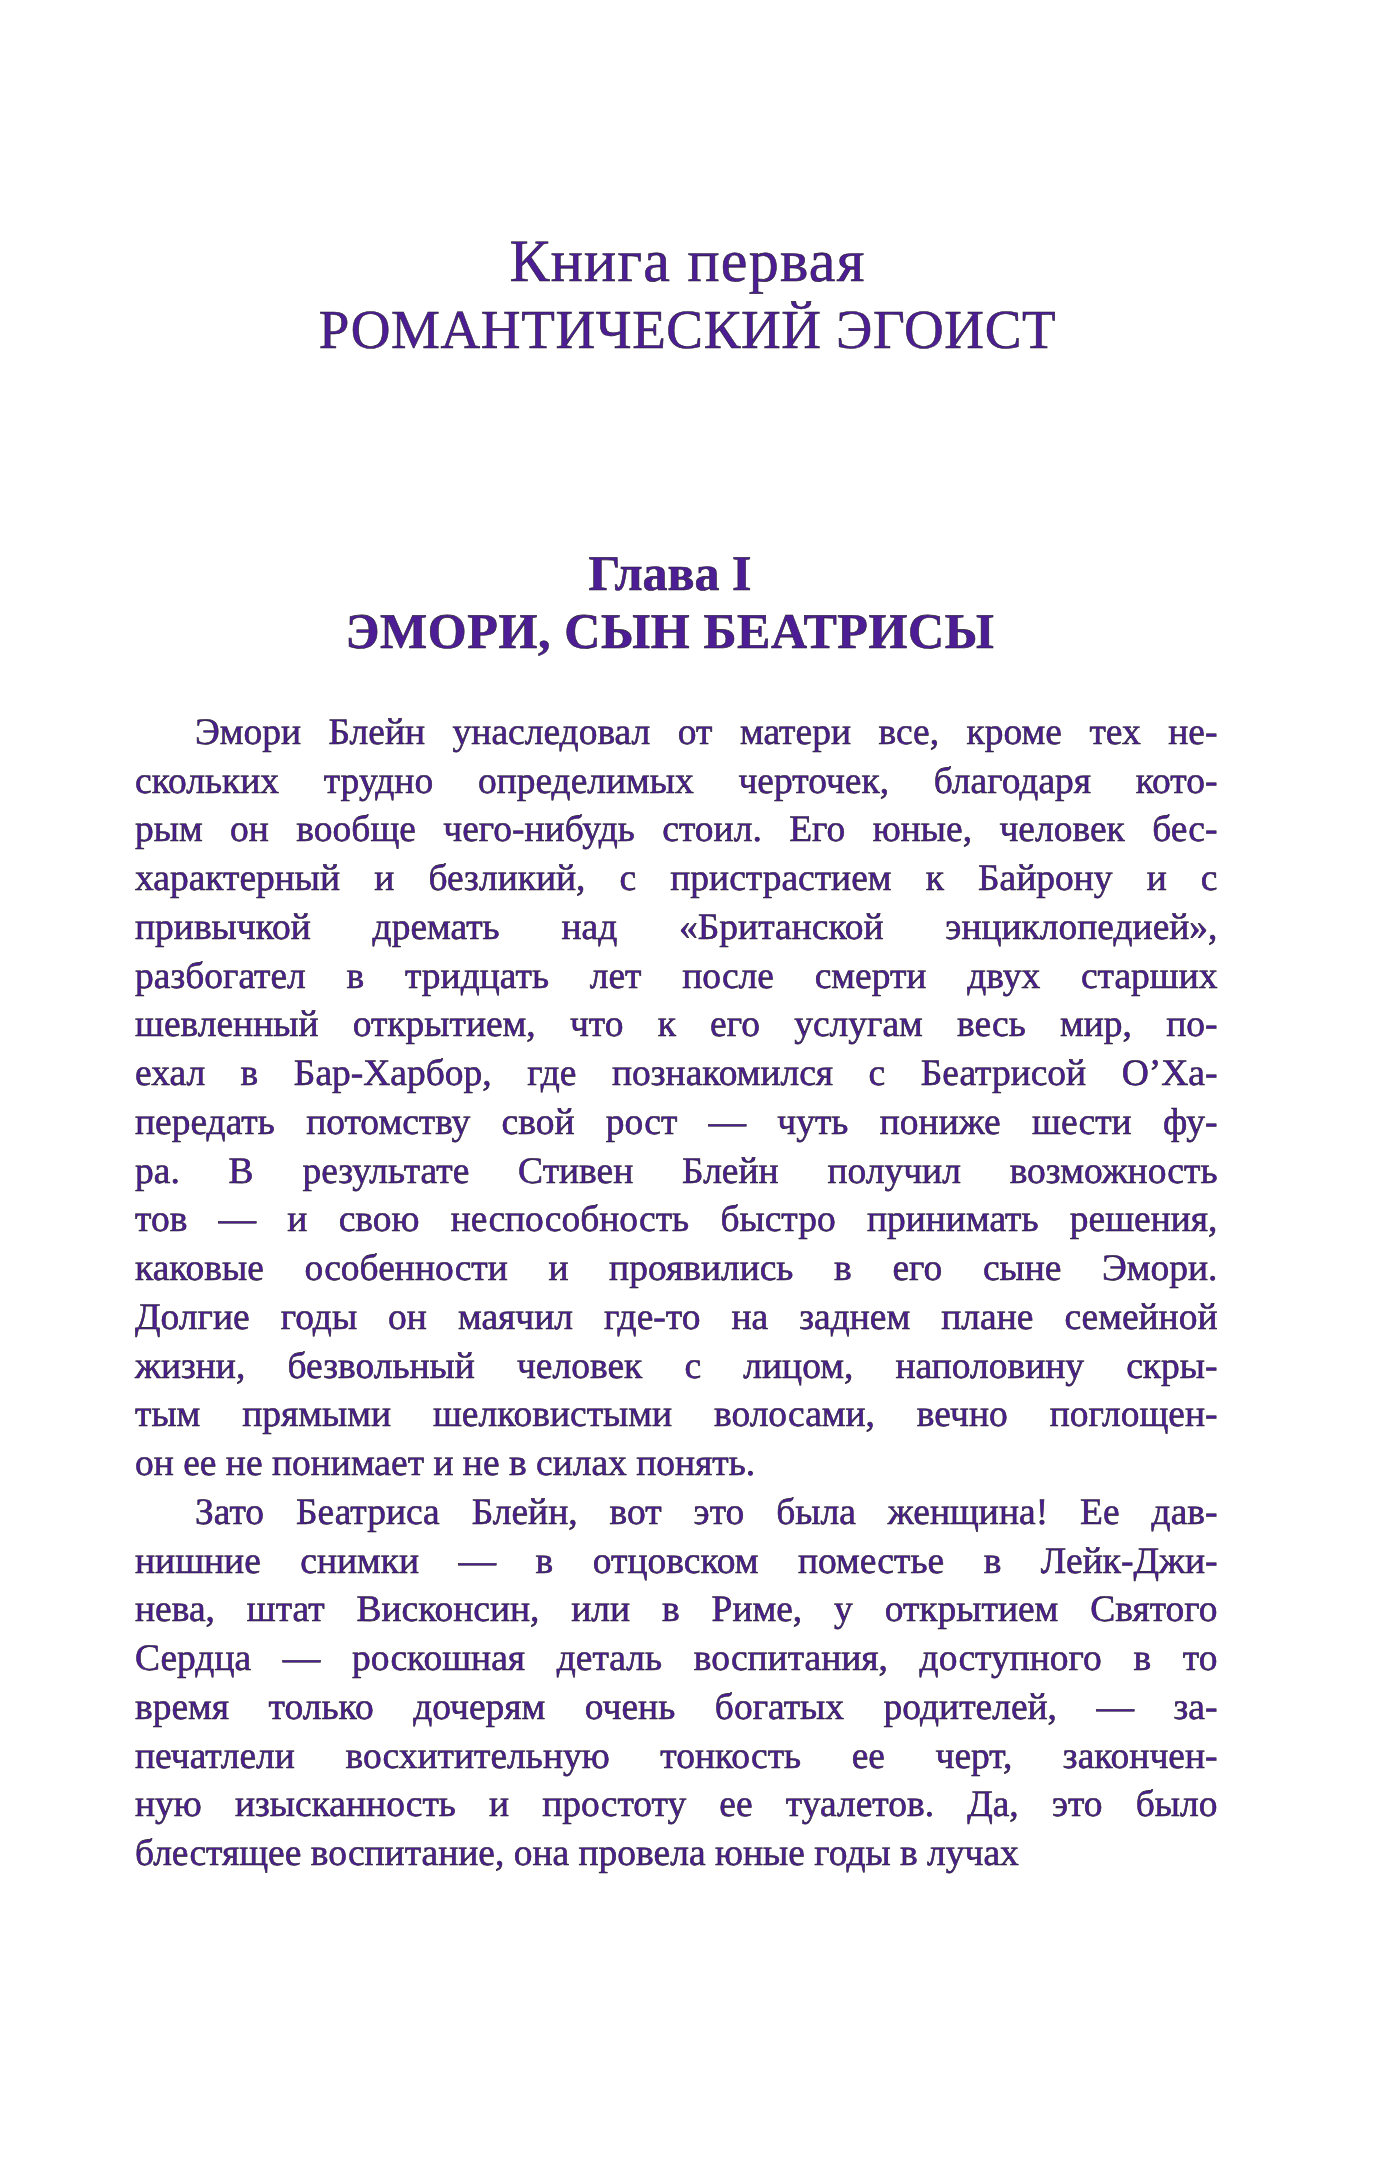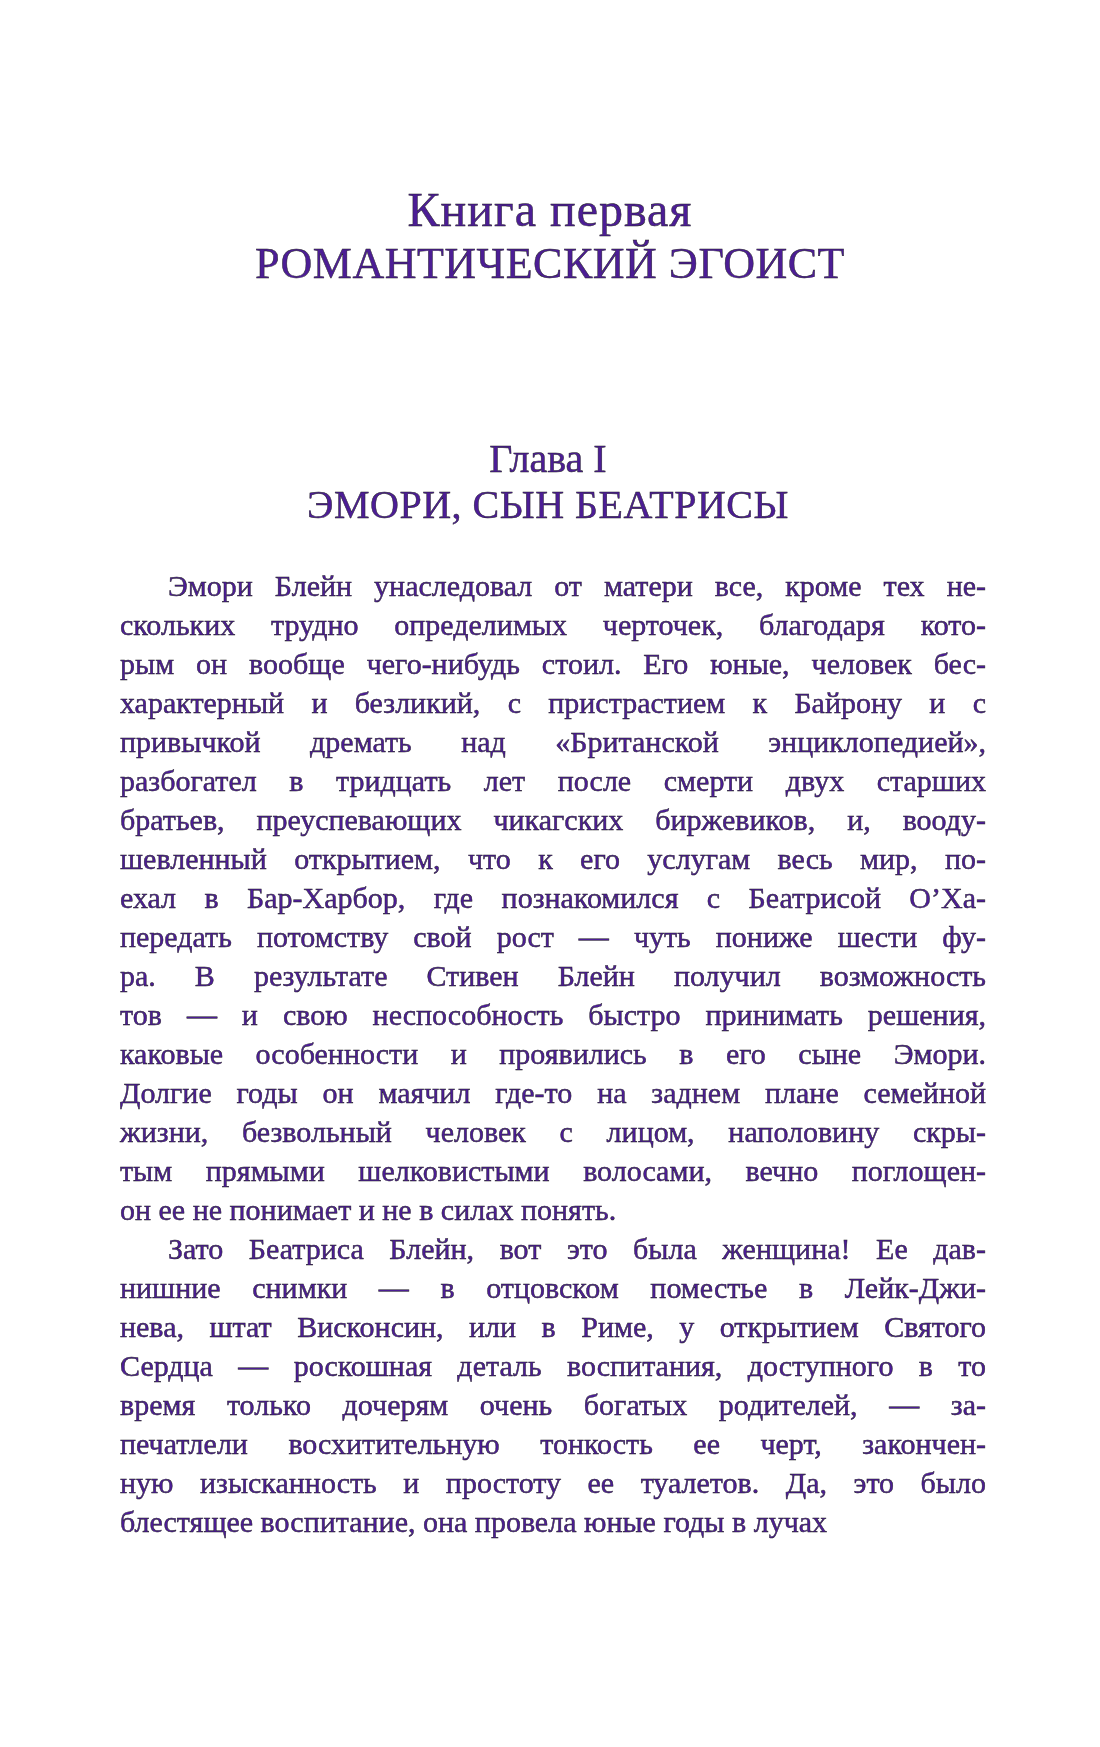--- a/index.html
+++ b/index.html
@@ -30,38 +30,39 @@
     letter-spacing: 1px;
   }
   .book-heading .bh-line2 {
     font-size: 44px;
     line-height: 54px;
     letter-spacing: 0.5px;
   }
   .chapter-heading {
     position: absolute;
     top: 436px;
-    left: 12px;
+    left: 0;
     width: 1072px;
     text-align: center;
+    font-weight: bold;
     -webkit-text-stroke: 0.45px #222;
   }
   .chapter-heading .ch-line1 {
     font-size: 40px;
     line-height: 46px;
   }
   .chapter-heading .ch-line2 {
     font-size: 40px;
     line-height: 46px;
     letter-spacing: 0.5px;
   }
   .body-text {
     position: absolute;
     top: 566px;
-    left: 120px;
+    left: 108px;
     width: 866px;
     font-size: 30px;
     font-family: Liberation Serif, serif;
     -webkit-text-stroke: 0.45px #222;
   }
   .body-text .line {
     line-height: 39px;
     height: 39px;
     text-align: justify;
     text-align-last: justify;
@@ -92,21 +93,20 @@
   </div>
 
   <div class="body-text">
       <div class="paragraph">
         <div class="line first">Эмори Блейн унаследовал от матери все, кроме тех не-</div>
         <div class="line">скольких трудно определимых черточек, благодаря кото-</div>
         <div class="line">рым он вообще чего-нибудь стоил. Его юные, человек бес-</div>
         <div class="line">характерный и безликий, с пристрастием к Байрону и с</div>
         <div class="line">привычкой дремать над «Британской энциклопедией»,</div>
         <div class="line">разбогател в тридцать лет после смерти двух старших</div>
-        <div class="line">братьев, преуспевающих чикагских биржевиков, и, вооду-</div>
         <div class="line">шевленный открытием, что к его услугам весь мир, по-</div>
         <div class="line">ехал в Бар-Харбор, где познакомился с Беатрисой О’Ха-</div>
         <div class="line">передать потомству свой рост — чуть пониже шести фу-</div>
         <div class="line">ра. В результате Стивен Блейн получил возможность</div>
         <div class="line">тов — и свою неспособность быстро принимать решения,</div>
         <div class="line">каковые особенности и проявились в его сыне Эмори.</div>
         <div class="line">Долгие годы он маячил где-то на заднем плане семейной</div>
         <div class="line">жизни, безвольный человек с лицом, наполовину скры-</div>
         <div class="line">тым прямыми шелковистыми волосами, вечно поглощен-</div>
         <div class="line last">он ее не понимает и не в силах понять.</div>

